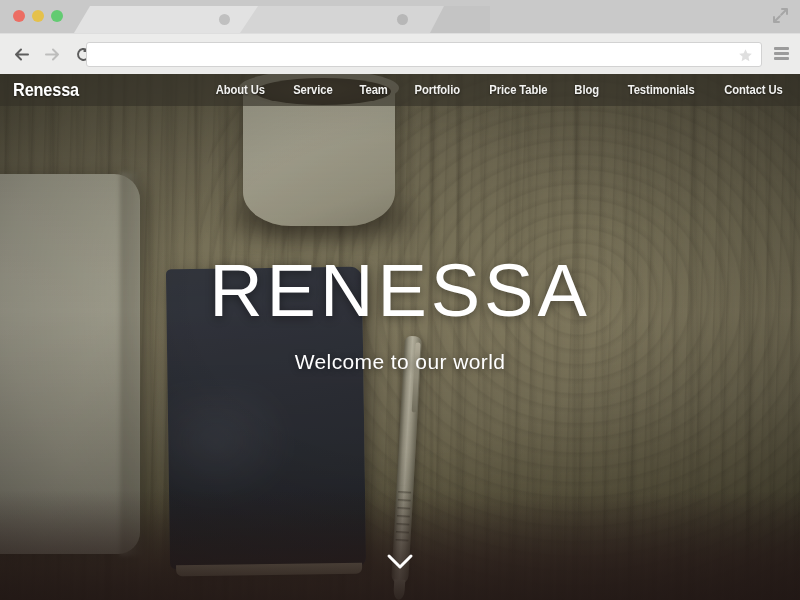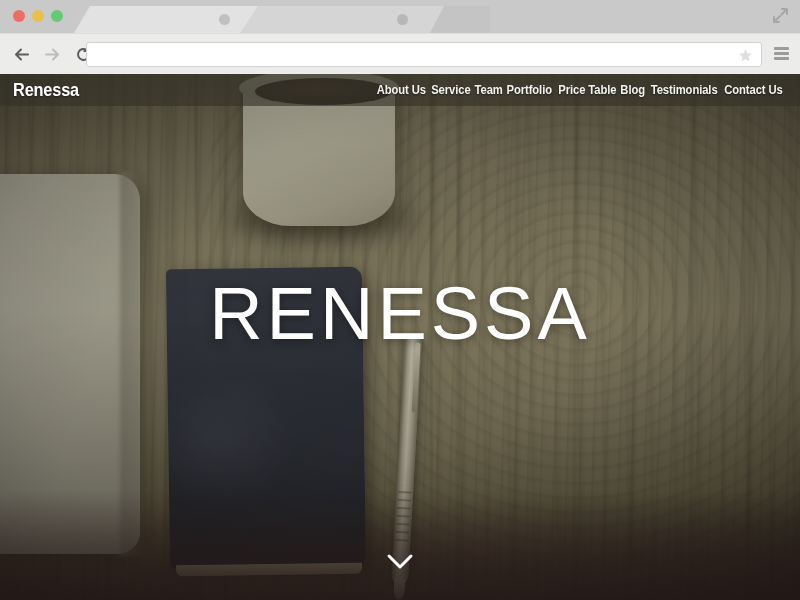--- a/index.html
+++ b/index.html
@@ -377,20 +377,21 @@
     transform: scaleX(.86);
     transform-origin: left center;
     text-shadow: 0 1px 2px rgba(0,0,0,.5);
     white-space: nowrap;
     cursor: pointer;
   }
   .nav-menu {
     margin-left: auto;
     display: flex;
     align-items: center;
+    gap: 23px;
     padding-right: 14px;
   }
   .nav-link {
     font-size: 12.5px;
     font-weight: bold;
     color: #f2f2f0;
     white-space: nowrap;
     letter-spacing: -.1px;
     transform: scaleX(.9);
     text-shadow: 0 1px 2px rgba(0,0,0,.55);
@@ -551,20 +552,21 @@
         <a class="nav-link">Portfolio</a>
         <a class="nav-link">Price Table</a>
         <a class="nav-link">Blog</a>
         <a class="nav-link">Testimonials</a>
         <a class="nav-link">Contact Us</a>
       </nav>
     </div>
 
     <div class="hero-content">
       <h1 class="hero-title">RENESSA</h1>
+      <p class="hero-subtitle">Welcome to our world</p>
     </div>
 
     <div class="scroll-chevron">
       <svg viewBox="0 0 34 20" width="34" height="20">
         <path d="M6 4 L17 15 L28 4" fill="none" stroke="#ffffff" stroke-width="3" stroke-linecap="round" stroke-linejoin="round"></path>
       </svg>
     </div>
 
   </div>
 </div>

